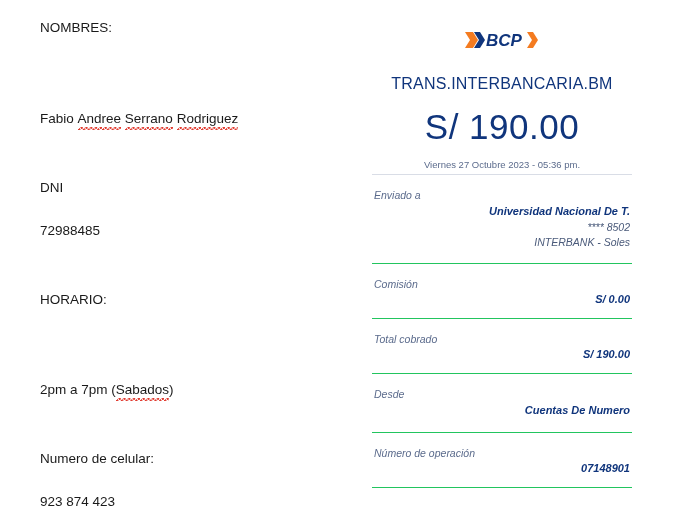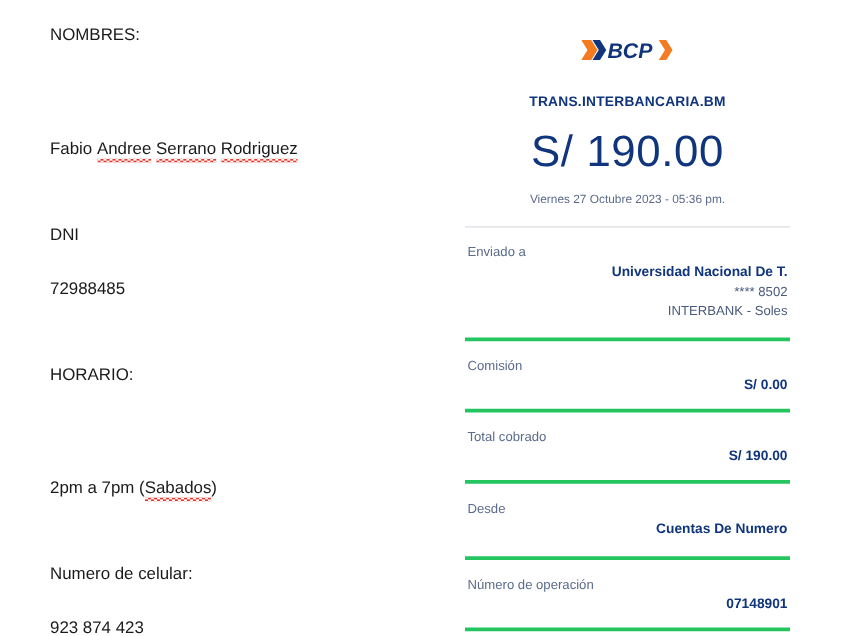--- a/index.html
+++ b/index.html
@@ -68,50 +68,51 @@
   }
   .bcp-logo {
     text-align: center;
     margin-bottom: 22px;
     line-height: 1;
   }
   .bcp-logo svg { display: inline-block; }
 
   .receipt-title {
     text-align: center;
-    font-size: 11px;
-    font-weight: bold;
+    font-size: 16px;
+    font-weight: normal;
     color: #10357c;
     letter-spacing: 0.2px;
     margin-bottom: 14px;
   }
   .receipt-amount {
     text-align: center;
     font-size: 35px;
     font-weight: normal;
     color: #10357c;
     letter-spacing: 0.5px;
     margin-bottom: 12px;
   }
   .receipt-date {
     text-align: center;
     font-size: 9.5px;
     color: #5b6b8c;
-    margin-bottom: 16px;
+    margin-bottom: 4px;
   }
 
   .rows {
     border-top: 1px solid #d9dde6;
   }
   .row {
     display: flex;
     justify-content: space-between;
     align-items: flex-start;
     padding: 13px 2px 13px 2px;
-    border-bottom: 3px solid #22c55e;
+    border-bottom: 1px solid #22c55e;
+    font-style: italic;
   }
   .row-label {
     font-size: 10.5px;
     color: #5b6b8c;
     flex: 0 0 auto;
     padding-top: 1px;
   }
   .row-values {
     text-align: right;
     flex: 1 1 auto;

